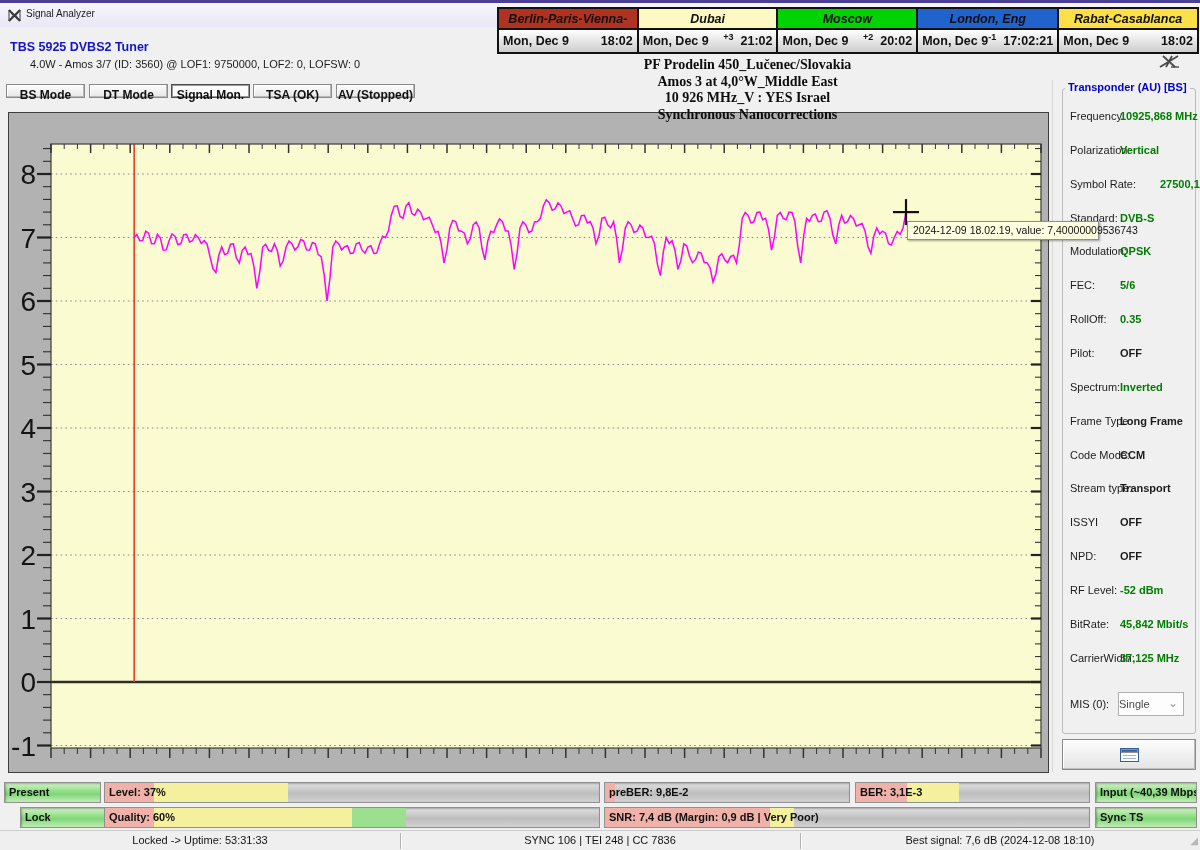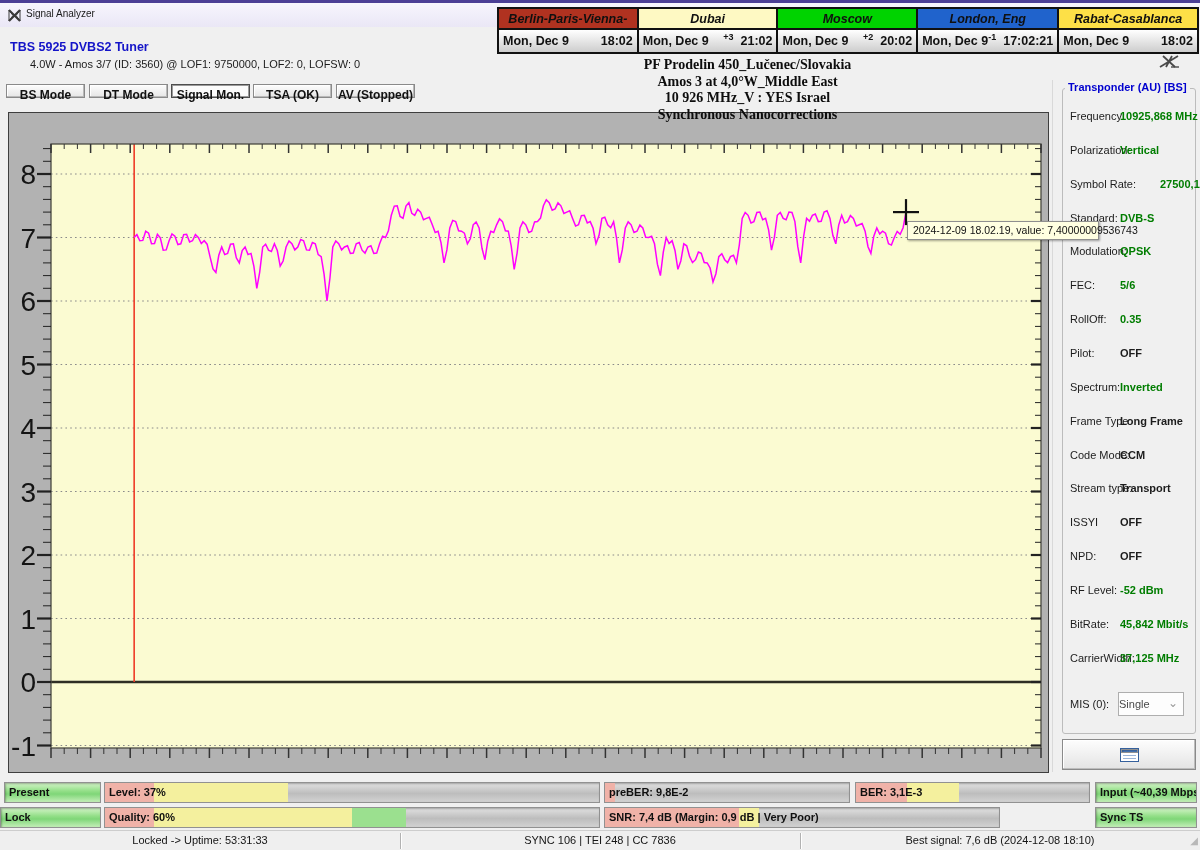--- a/index.html
+++ b/index.html
@@ -567,32 +567,32 @@
   <div class="segs">
       <div class="seg" style="left: 0%; width: 22%; background: rgb(240, 178, 168);"></div>
       <div class="seg" style="left: 22%; width: 22%; background: rgb(244, 240, 158);"></div>
     </div>
   <span class="m-label">BER: 3,1E-3</span>
 </div>
 <div class="bar green" style="left:1095px; top:782px; width:102px">
   <span class="m-label">Input (~40,39 Mbps)</span>
 </div>
 
-<div class="bar green" style="left:0; top:807px; width:101px">
+<div class="bar green" style="left:20px; top:807px; width:101px">
   <span class="m-label">Lock</span>
 </div>
 <div class="bar meter" style="left:104px; top:807px; width:496px">
   <div class="segs">
       <div class="seg" style="left: 0%; width: 10%; background: rgb(240, 178, 168);"></div>
       <div class="seg" style="left: 10%; width: 40%; background: rgb(244, 240, 158);"></div>
       <div class="seg" style="left: 50%; width: 11%; background: rgb(155, 224, 143);"></div>
     </div>
   <span class="m-label">Quality: 60%</span>
 </div>
-<div class="bar meter" style="left:604px; top:807px; width:396px">
+<div class="bar meter" style="left:604px; top:807px; width:486px">
   <div class="segs">
       <div class="seg" style="left: 0%; width: 34%; background: rgb(240, 178, 168);"></div>
       <div class="seg" style="left: 34%; width: 5%; background: rgb(244, 240, 158);"></div>
     </div>
   <span class="m-label">SNR: 7,4 dB (Margin: 0,9 dB | Very Poor)</span>
 </div>
 <div class="bar green" style="left:1095px; top:807px; width:102px">
   <span class="m-label">Sync TS</span>
 </div>
 

